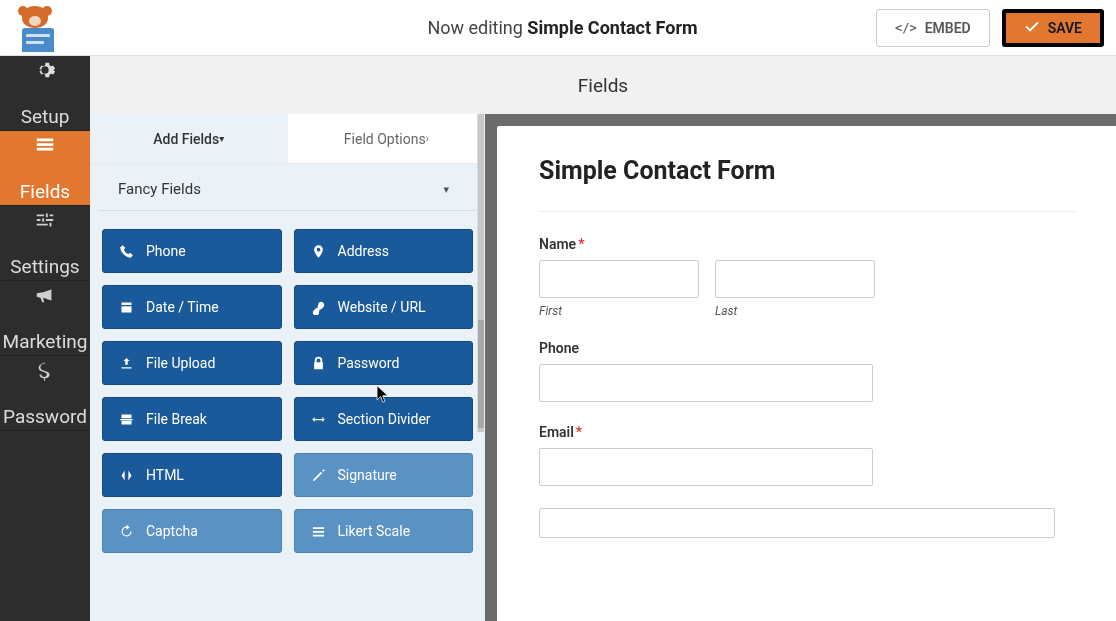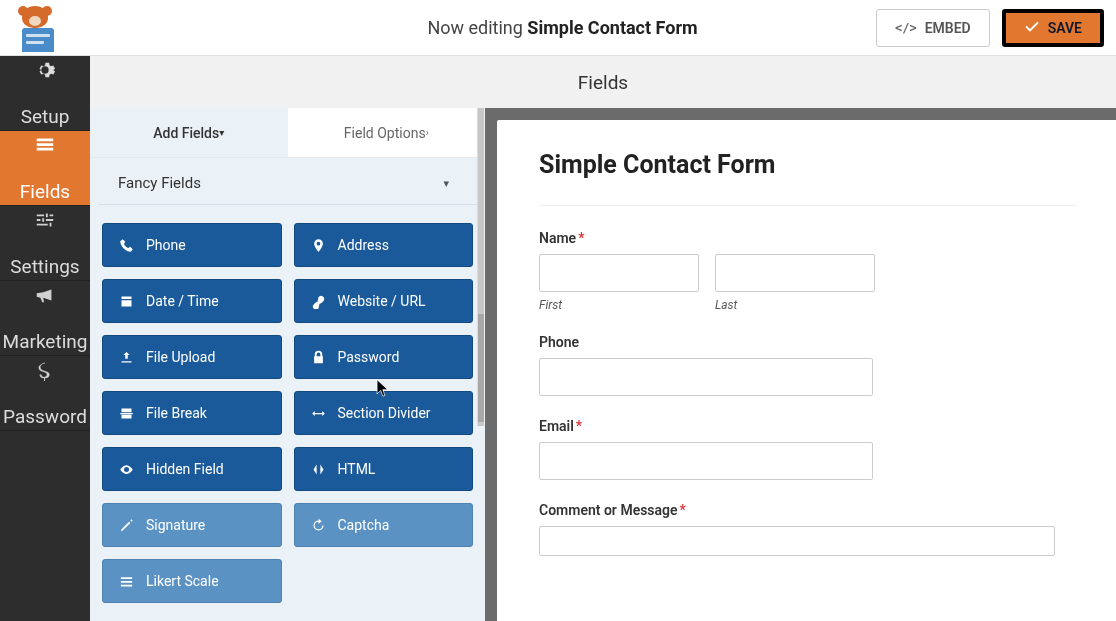--- a/index.html
+++ b/index.html
@@ -304,28 +304,20 @@
               </span>
             <span>File Break</span>
           </div>
           <div class="field-btn">
             <span class="ic">
                 <svg viewBox="0 0 24 24">
                   <path d="M2 12l4-4v3h12V8l4 4-4 4v-3H6v3z"></path>
                 </svg>
               </span>
             <span>Section Divider</span>
-          </div>
-          <div class="field-btn">
-            <span class="ic">
-                <svg viewBox="0 0 24 24">
-                  <path d="M2 12s4-7 10-7 10 7 10 7-4 7-10 7S2 12 2 12zm10 4a4 4 0 100-8 4 4 0 000 8zM3 3l18 18"></path>
-                </svg>
-              </span>
-            <span>Hidden Field</span>
           </div>
           <div class="field-btn">
             <span class="ic">
                 <svg viewBox="0 0 24 24">
                   <path d="M9 4L4 12l5 8M15 4l5 8-5 8"></path>
                 </svg>
               </span>
             <span>HTML</span>
           </div>
           <div class="field-btn lite">
@@ -388,20 +380,19 @@
             <label class="flabel">Phone</label>
             <input class="finput" style="width: 334px;">
           </div>
 
           <div class="ffield">
             <label class="flabel"><span>Email</span><span class="req">*</span></label>
             <input class="finput" style="width: 334px;">
           </div>
 
           <div class="ffield">
-            <label class="flabel"><span>Comment or Message</span><span class="req">*</span></label>
             <div class="finput textarea" style="width:516px"></div>
           </div>
         </div>
       </div>
     </div>
   </div>
 </div>
 
 </body></html>

